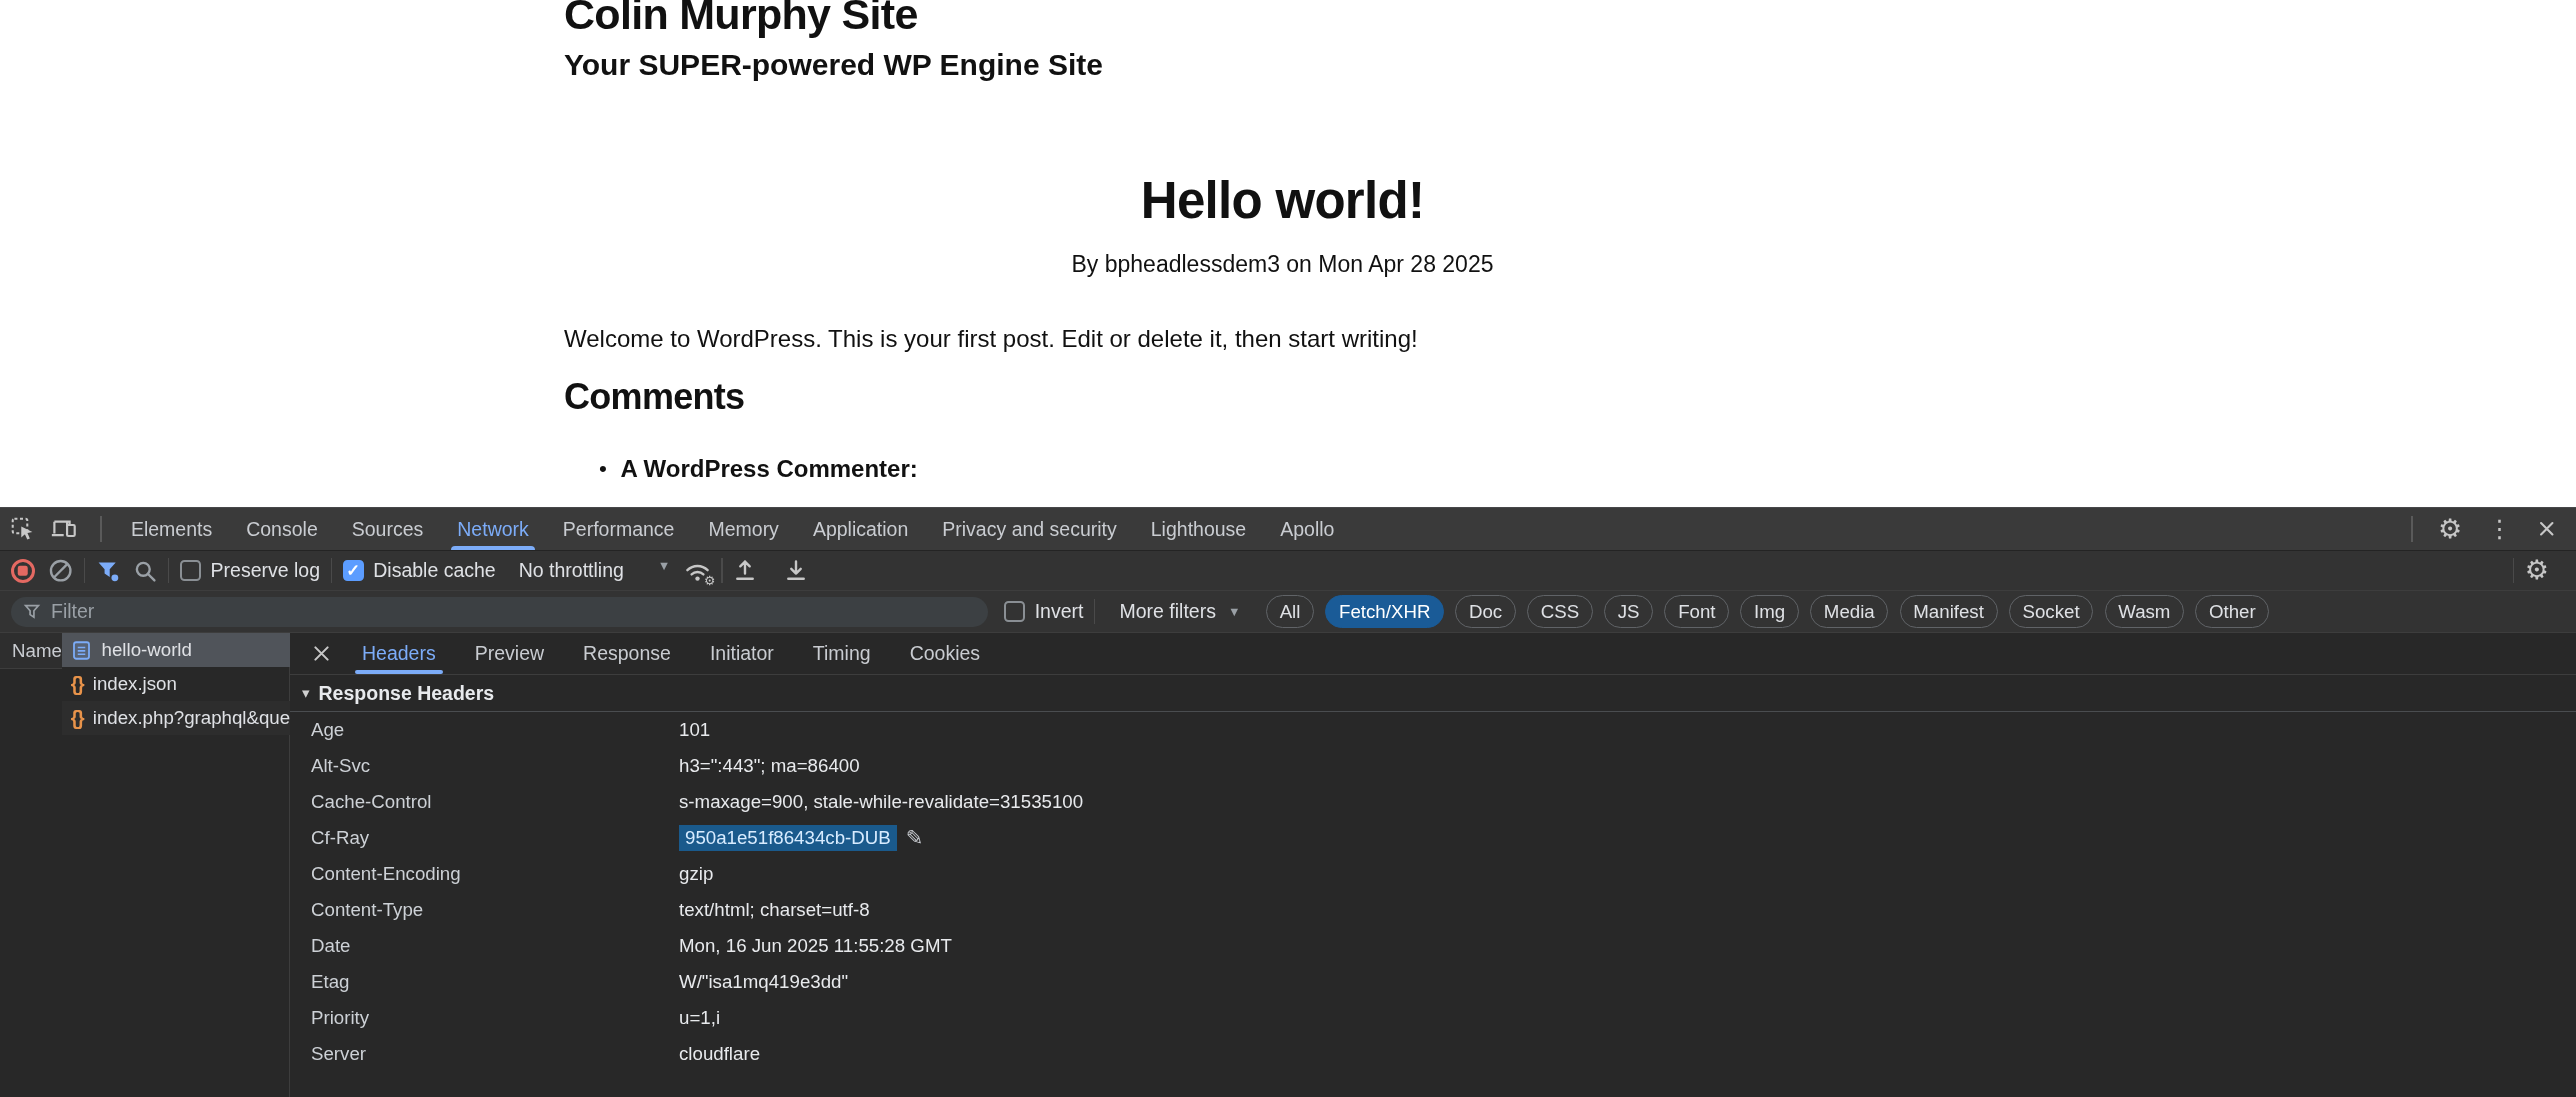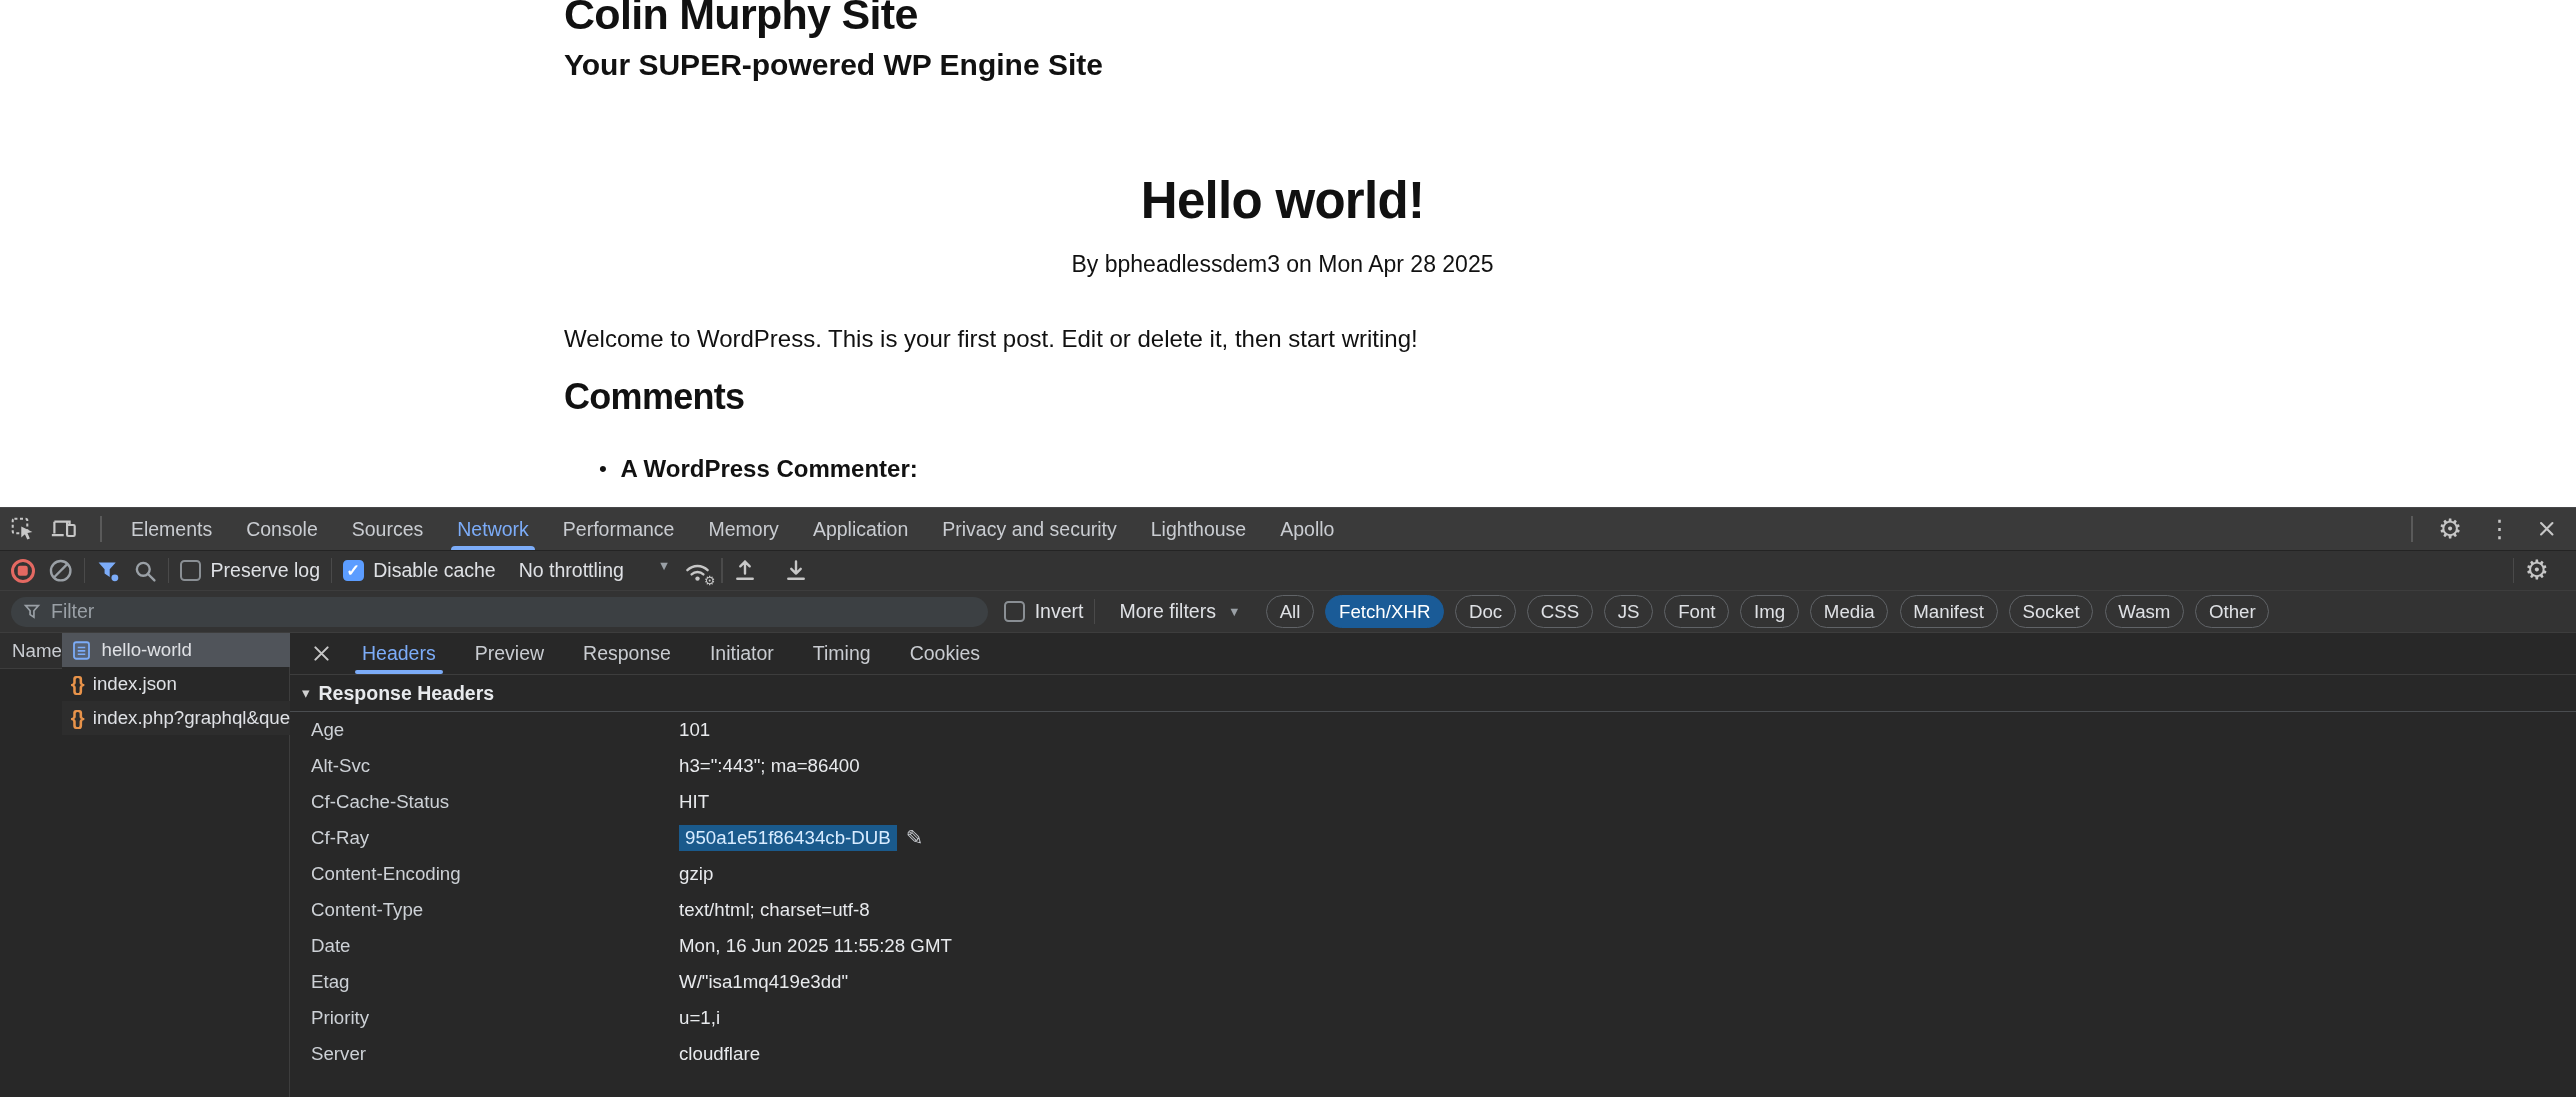--- a/index.html
+++ b/index.html
@@ -301,22 +301,22 @@
       <div class="hdr-rows" id="hdr-rows">
           <div class="hdr-row">
             <div class="hdr-name">Age</div>
             <div class="hdr-value">101</div>
           </div>
           <div class="hdr-row">
             <div class="hdr-name">Alt-Svc</div>
             <div class="hdr-value">h3=":443"; ma=86400</div>
           </div>
           <div class="hdr-row">
-            <div class="hdr-name">Cf-Cache-Status</div>
-            <div class="hdr-value">HIT</div>
+            <div class="hdr-name">Cache-Control</div>
+            <div class="hdr-value">s-maxage=900, stale-while-revalidate=31535100</div>
           </div>
           <div class="hdr-row">
             <div class="hdr-name">Cf-Ray</div>
             <div class="hdr-value">
               <span class="hl">950a1e51f86434cb-DUB</span>
               <span class="pencil-glyph">✎</span>
             </div>
           </div>
           <div class="hdr-row">
             <div class="hdr-name">Content-Encoding</div>

